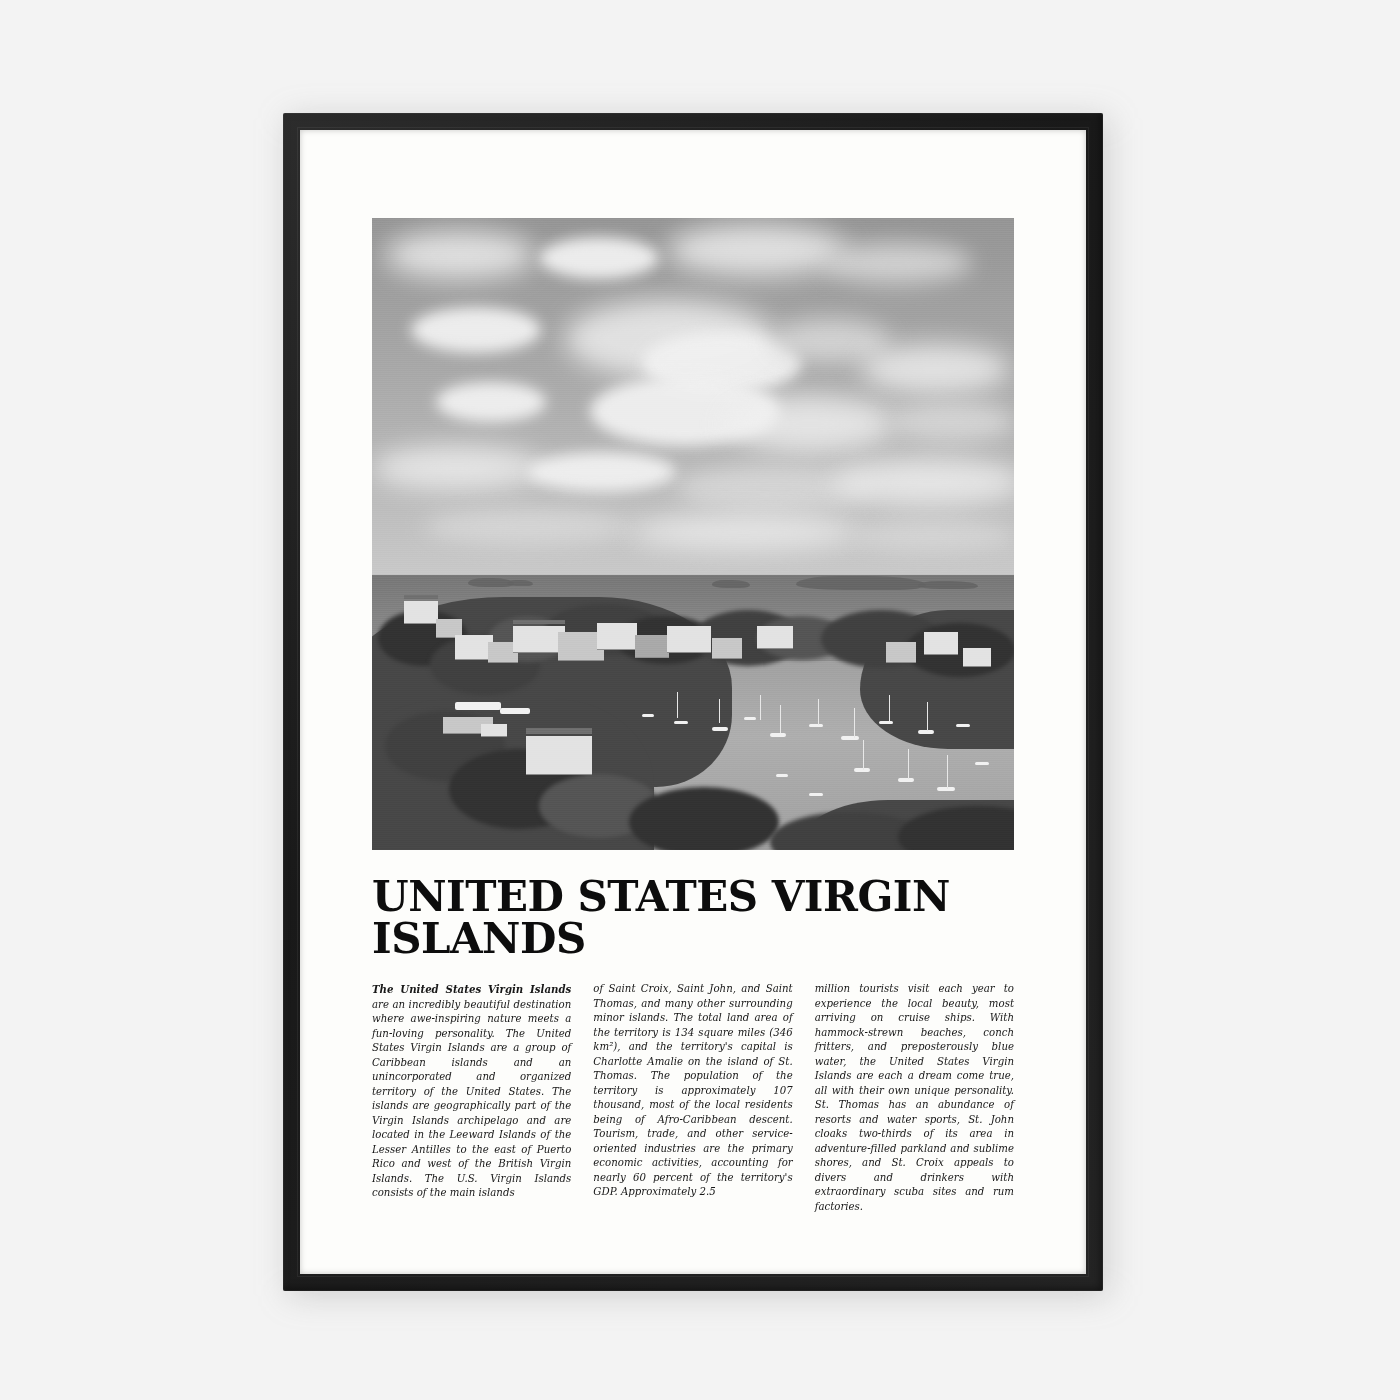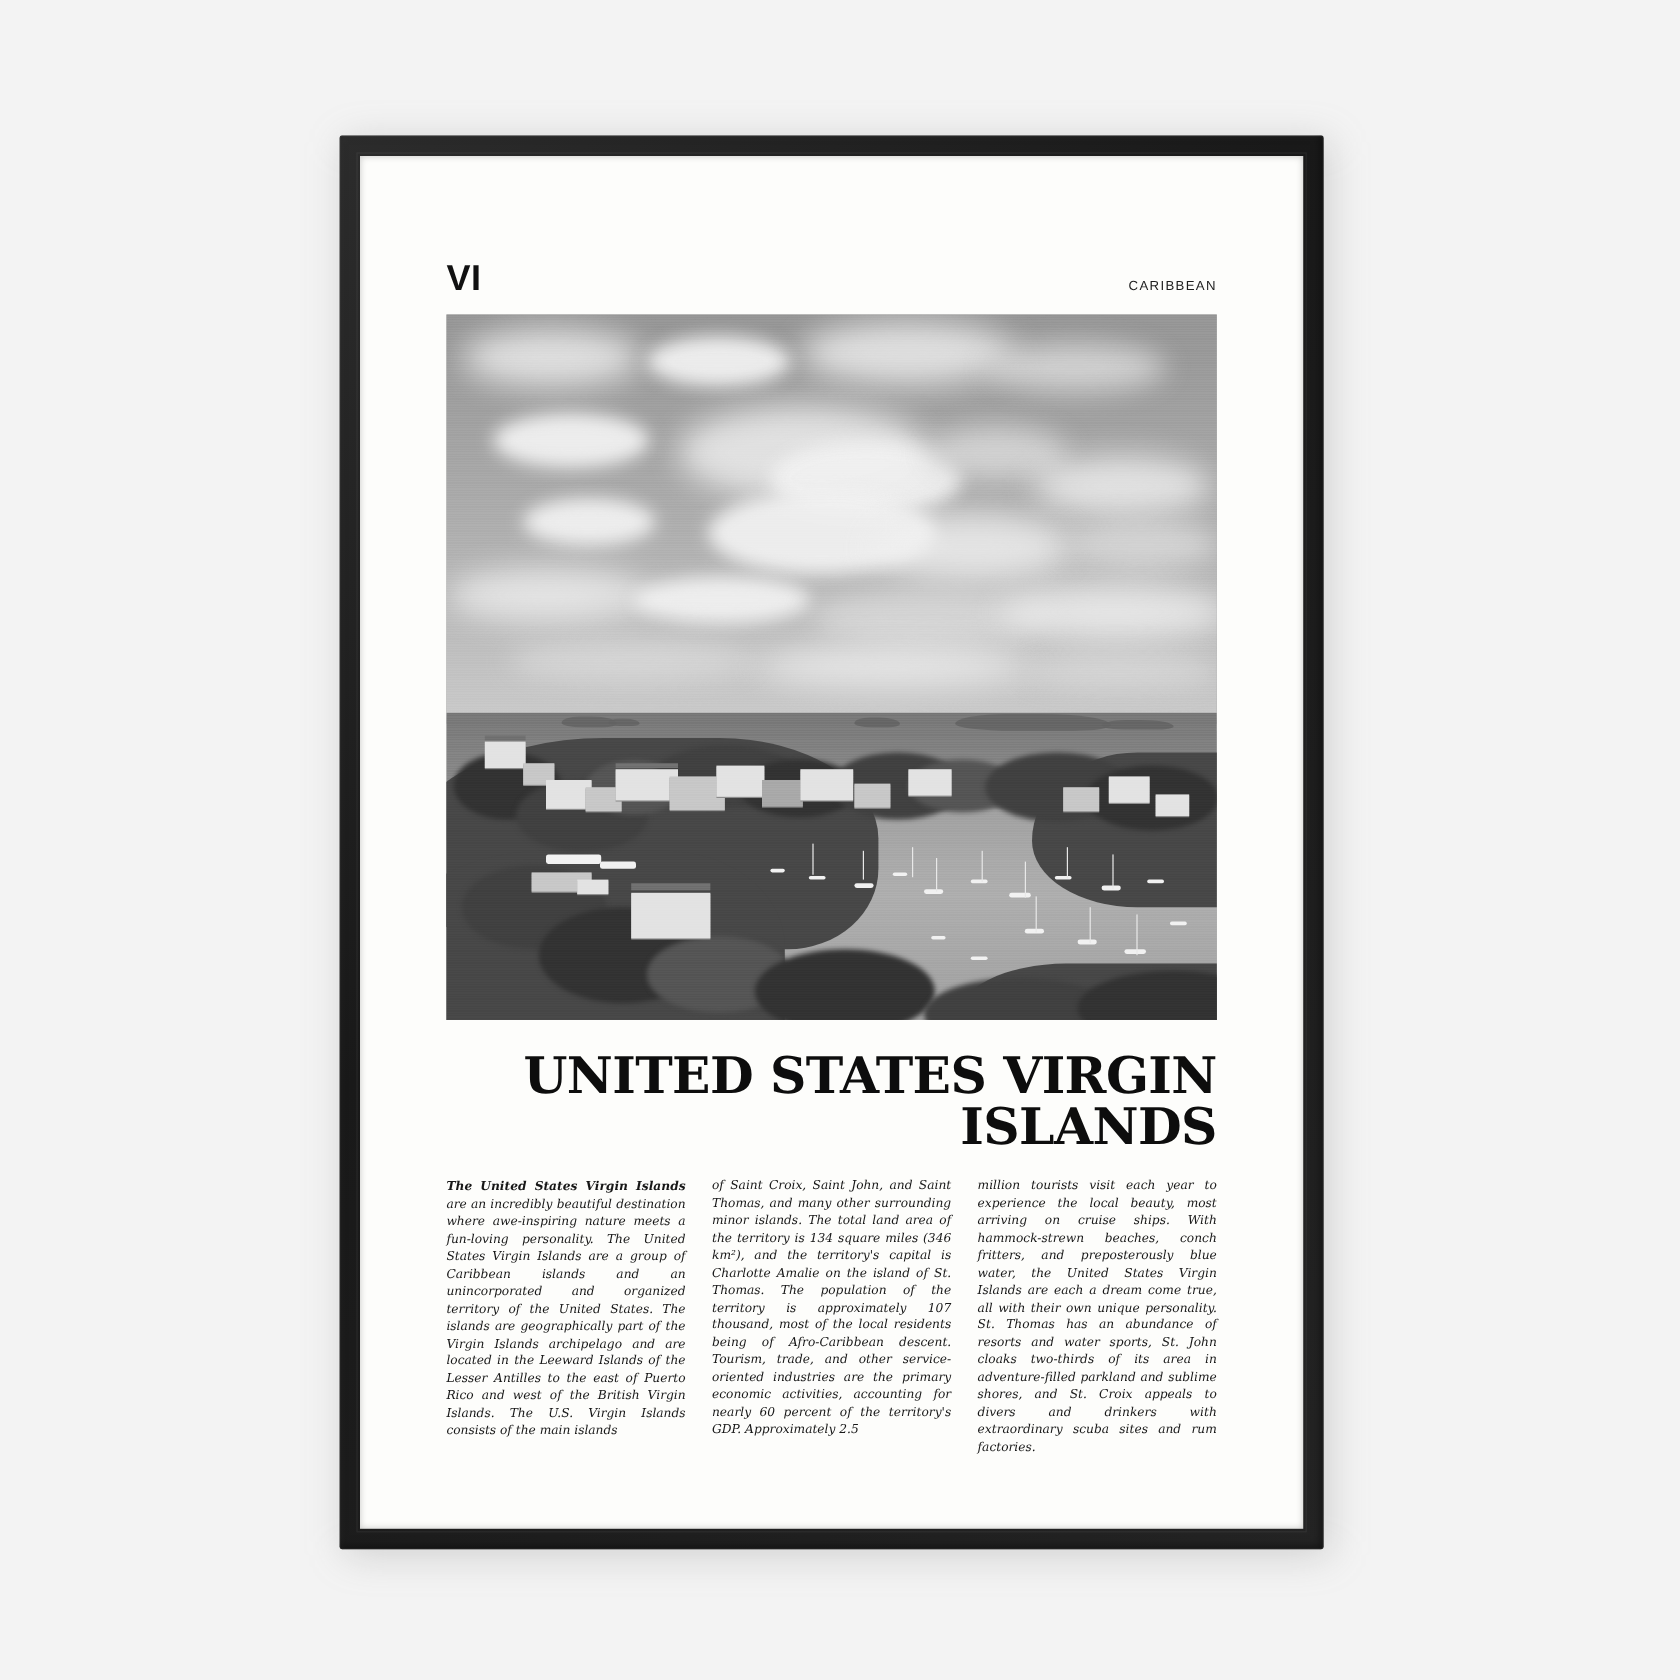--- a/index.html
+++ b/index.html
@@ -191,21 +191,21 @@
     mix-blend-mode: overlay;
     pointer-events: none;
   }
 
   
   .poster-title {
     font-family: "DejaVu Serif", serif;
     font-weight: bold;
     font-size: 42px;
     letter-spacing: -0.5px;
-    text-align: right;
+    text-align: left;
     color: #0d0d0d;
     margin-top: 26px;
     margin-bottom: 22px;
     line-height: 1;
   }
 
   
   .columns {
     display: flex;
     gap: 22px;
@@ -241,24 +241,20 @@
 <div id="stage">
 
   <div class="frame-shadow"></div>
 
   <div class="frame">
     <div class="frame-inner-bevel"></div>
 
     <div class="mat">
       <div class="poster">
 
-        <div class="poster-header">
-          <div class="poster-code">VI</div>
-          <div class="poster-region">CARIBBEAN</div>
-        </div>
 
         <div class="photo">
           <div class="sky"></div>
 
           <div class="cloud soft" style="left:2%;  top:2%;  width:150px; height:48px;"></div>
           <div class="cloud" style="left:26%; top:3%;  width:120px; height:42px;"></div>
           <div class="cloud soft" style="left:46%; top:1%;  width:180px; height:52px;"></div>
           <div class="cloud dim" style="left:70%; top:4%;  width:150px; height:40px;"></div>
           <div class="cloud" style="left:6%;  top:14%; width:130px; height:46px;"></div>
           <div class="cloud soft" style="left:30%; top:13%; width:210px; height:78px;"></div>

